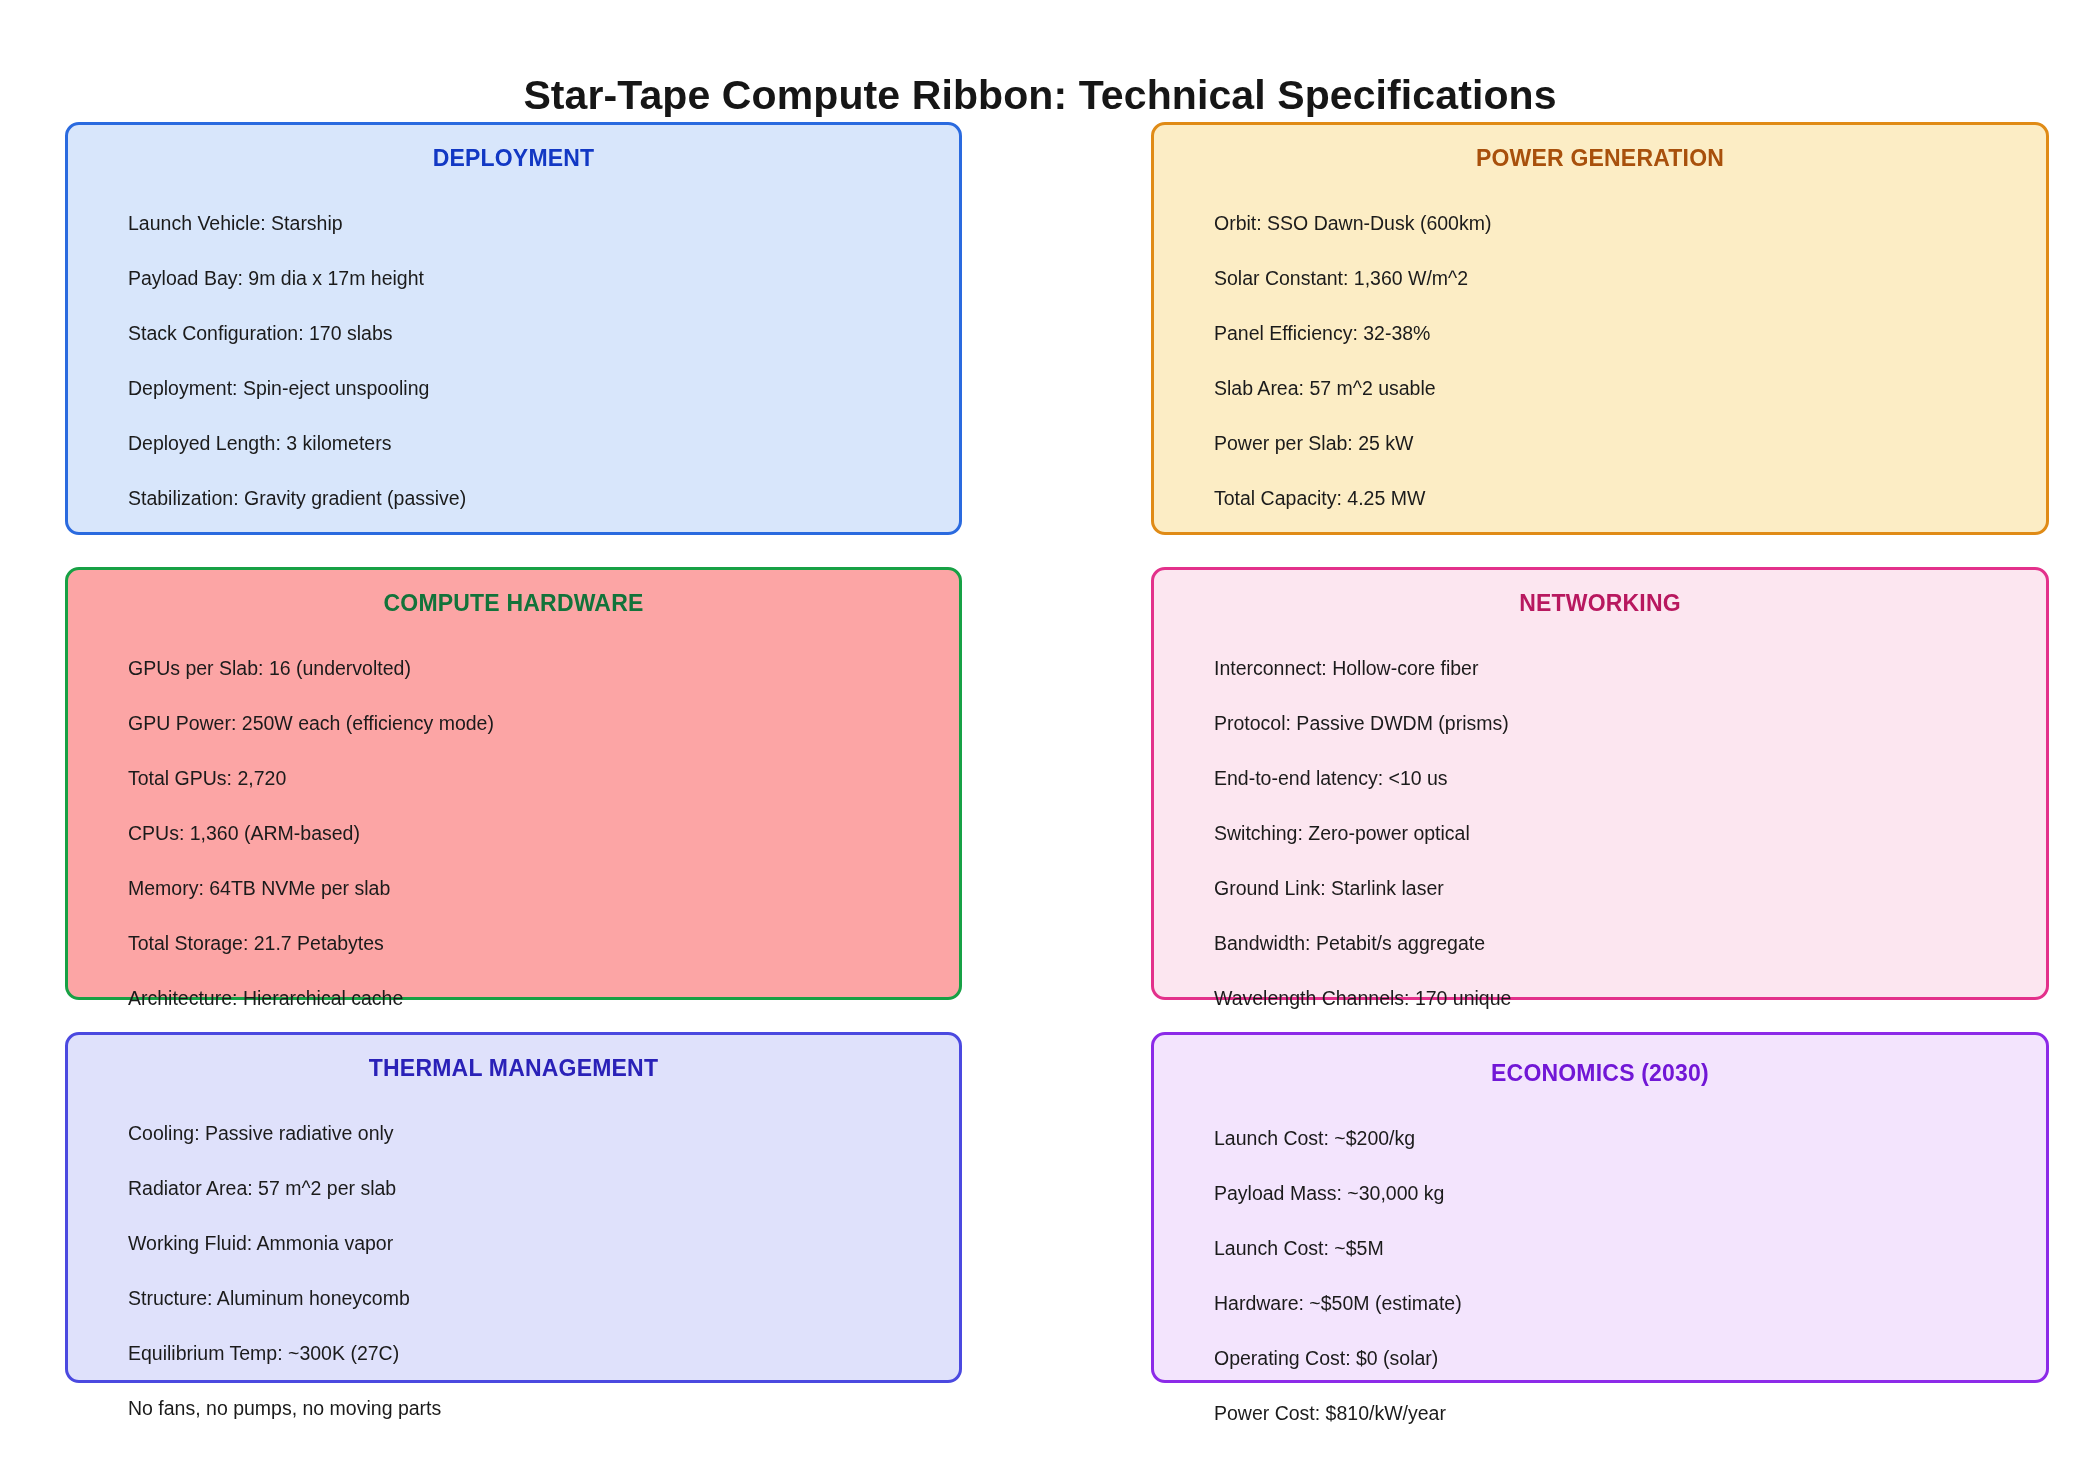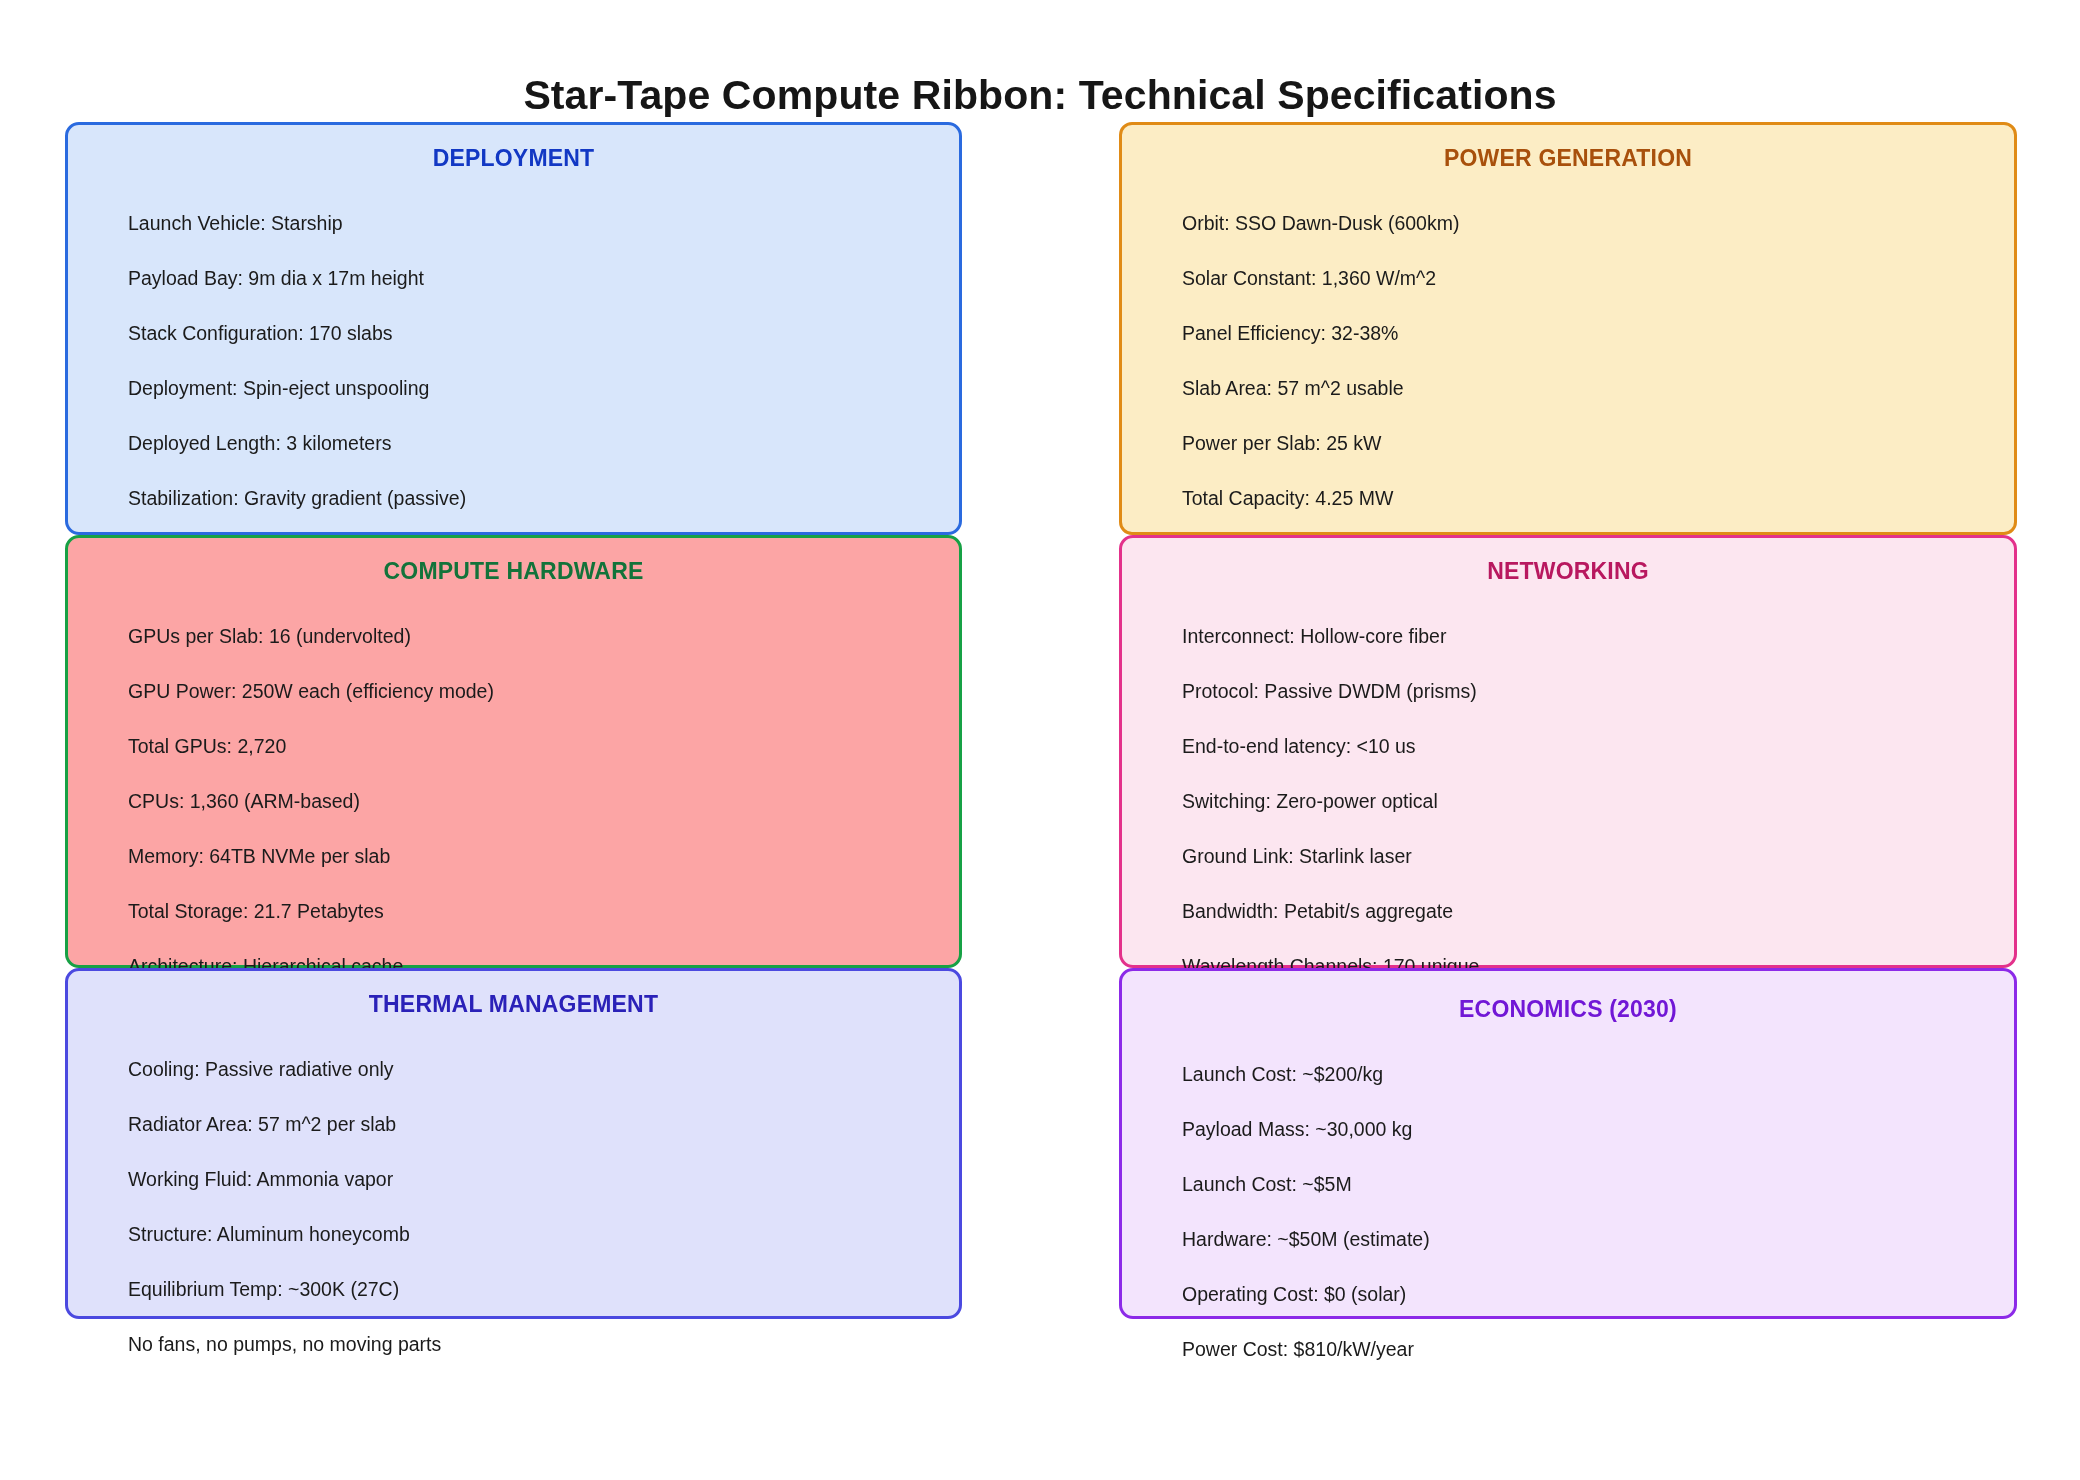--- a/index.html
+++ b/index.html
@@ -30,20 +30,21 @@
   .grid {
     position: absolute;
     top: 122px;
     left: 65px;
     width: 1952px;
     display: grid;
     grid-template-columns: 897px 1055px;
     grid-template-rows: 413px 433px 415px;
     column-gap: 0px;
     row-gap: 0px;
+    gap: 32px;
   }
 
   .panel {
     border-style: solid;
     border-width: 3px;
     border-radius: 14px;
     box-sizing: border-box;
     padding: 0;
     position: relative;
   }
@@ -75,21 +76,21 @@
     margin-bottom: 35.5px;
     white-space: nowrap;
   }
   .spec-line:last-child { margin-bottom: 0; }
 
   
   .theme-deployment { background: #d8e6fb; border-color: #2a6adf; }
   .theme-deployment .panel-title { color: #1238c4; }
 
   
-  .theme-power { background: #fcedc5; border-color: #e08b16; border-radius: 13px; }
+  .theme-power { background: #fcedc5; border-color: #e08b16; }
   .theme-power .panel-title { color: #a8500c; }
 
   
   .theme-compute { background: #fca5a5; border-color: #17a145; }
   .theme-compute .panel-title { color: #12733a; }
 
   
   .theme-networking { background: #fce6f0; border-color: #e3318b; }
   .theme-networking .panel-title { color: #b8185f; }
 

